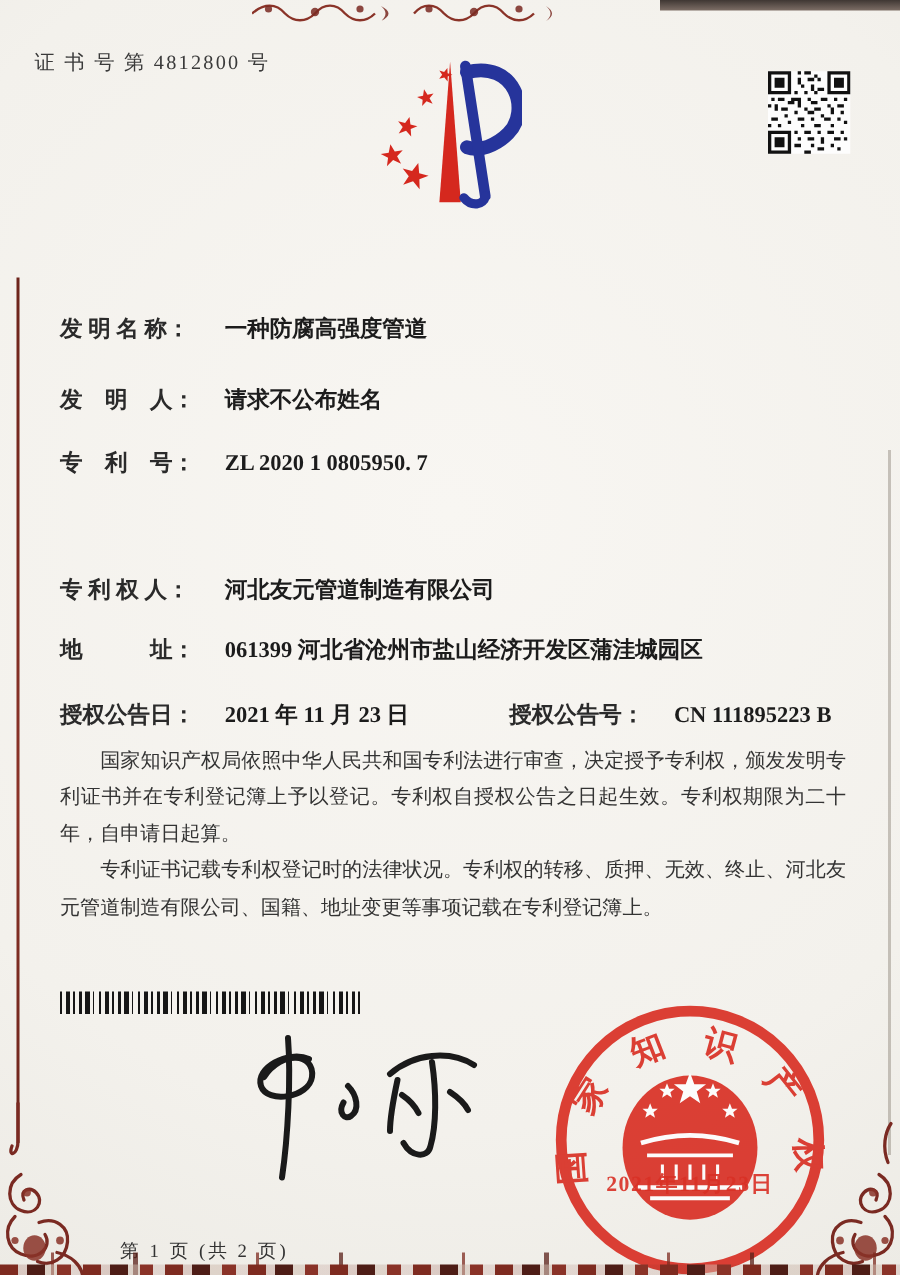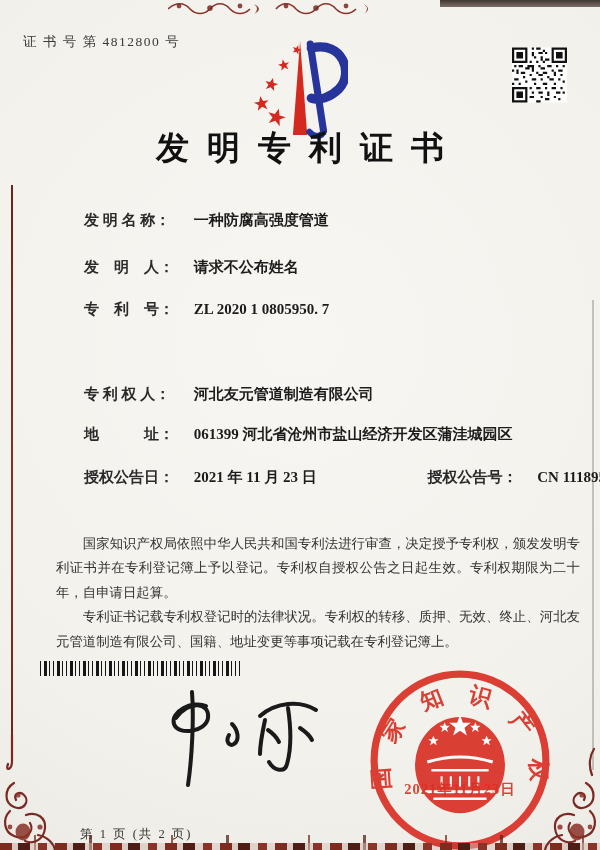--- a/index.html
+++ b/index.html
@@ -27,27 +27,27 @@
   .bottom-ticks{position:absolute;left:0;bottom:0;width:100%;height:15px;opacity:.75;
     background:repeating-linear-gradient(90deg,transparent 0 34px,#7e2b20 34px 36px,transparent 36px 89px,#5a2019 89px 92px,transparent 92px 137px);}
   
   .cert-number{position:absolute;left:23px;top:33px;font-size:13.5px;letter-spacing:1.5px;color:#3a3a3a;}
   .logo{position:absolute;left:246px;top:38px;width:102px;height:104px;}
   .qr{position:absolute;left:512px;top:46px;width:55px;height:58px;}
   .title{position:absolute;left:0;top:126px;width:100%;text-align:center;
     font-size:33px;font-weight:600;color:#111;letter-spacing:18px;text-indent:18px;}
   
   .field-row{position:absolute;left:40px;width:540px;font-size:15px;line-height:22px;white-space:nowrap;}
-  .field-label{display:inline-block;width:106px;color:#2a2a2a;font-weight:600;margin-left:44px;}
+  .field-label{display:inline-block;width:106px;color:#2a2a2a;font-weight:600;}
   .field-value{font-weight:700;color:#1c1c1c;}
   .field-value-fixed{display:inline-block;width:186px;font-weight:700;color:#1c1c1c;}
   .r1{top:209px}.r2{top:256px}.r3{top:298px}.r4{top:338px}.r5{top:383px}.r6{top:423px}.r7{top:466px}
   
-  .body-text{position:absolute;left:56px;top:495px;width:524px;font-size:13.4px;
-    line-height:1.82;color:#333;text-align:justify;margin-top:37px;}
+  .body-text{position:absolute;left:40px;top:495px;width:524px;font-size:13.4px;
+    line-height:1.82;color:#333;text-align:justify;}
   .body-text p{margin:0;text-indent:2em;}
   
   .barcode{position:absolute;left:40px;top:661px;width:200px;height:15px;
     background:
       repeating-linear-gradient(90deg,transparent 0 23px,#f5f3ef 23px 26px),
       repeating-linear-gradient(90deg,#161616 0 1.5px,transparent 1.5px 4px,#161616 4px 7px,transparent 7px 9px,#161616 9px 10px,transparent 10px 13px);}
   .director{position:absolute;left:56px;top:724px;font-family:"Liberation Sans","DejaVu Sans",sans-serif;
     font-size:15.5px;font-weight:700;line-height:26px;color:#222;}
   .signature{position:absolute;left:148px;top:688px;width:195px;height:100px;}
   .seal{position:absolute;left:368px;top:668px;width:184px;height:184px;}
@@ -100,21 +100,20 @@
   </svg>
 
   <svg class="qr" viewBox="0 0 25 25">
     <rect x="0" y="0" width="25" height="25" fill="#fdfdfd"></rect>
     <path fill="#111" d="M0,0h7v7h-7z M18,0h7v7h-7z M0,18h7v7h-7z"></path>
     <path fill="#fdfdfd" d="M1,1h5v5h-5z M19,1h5v5h-5z M1,19h5v5h-5z"></path>
     <path fill="#111" d="M2,2h3v3h-3z M20,2h3v3h-3z M2,20h3v3h-3z"></path>
     <path fill="#111" d="M9,0h1v1h-1z M11,0h2v1h-2z M14,1h1v1h-1z M9,2h1v2h-1z M12,2h2v1h-2z M15,2h1v1h-1z M10,4h1v1h-1z M13,4h1v2h-1z M15,5h2v1h-2z M8,6h1v1h-1z M11,6h1v1h-1z M14,6h1v1h-1z M1,8h1v1h-1z M3,8h2v1h-2z M6,9h1v1h-1z M0,10h1v1h-1z M2,10h1v2h-1z M4,11h2v1h-2z M7,8h1v2h-1z M5,13h1v1h-1z M1,14h2v1h-2z M6,15h1v1h-1z M3,16h1v1h-1z M0,16h1v1h-1z M8,8h2v1h-2z M12,8h1v1h-1z M16,8h2v1h-2z M20,8h1v1h-1z M23,8h1v1h-1z M9,9h1v2h-1z M13,9h2v1h-2z M18,10h1v1h-1z M21,10h2v1h-2z M11,11h1v1h-1z M14,11h2v1h-2z M19,11h1v2h-1z M8,12h1v1h-1z M12,12h2v1h-2z M16,13h1v1h-1z M22,12h1v1h-1z M9,14h2v1h-2z M13,14h1v1h-1z M17,14h2v1h-2z M21,14h1v1h-1z M23,15h1v1h-1z M10,16h1v1h-1z M14,16h2v1h-2z M19,16h1v1h-1z M8,18h1v1h-1z M11,18h2v1h-2z M15,18h1v1h-1z M18,18h2v1h-2z M22,18h1v1h-1z M9,20h1v1h-1z M12,20h2v1h-2z M16,20h1v2h-1z M20,20h2v1h-2z M23,20h1v1h-1z M8,22h2v1h-2z M13,22h1v1h-1z M15,23h2v1h-2z M19,22h1v1h-1z M21,23h1v1h-1z M11,24h2v1h-2z"></path>
   </svg>
 
-  <div class="title">发明专利证书</div>
 
   <div class="field-row r1">
     <span class="field-label">发 明 名 称：</span>
     <span class="field-value">一种防腐高强度管道</span>
   </div>
   <div class="field-row r2">
     <span class="field-label">发　明　人：</span>
     <span class="field-value">请求不公布姓名</span>
   </div>
   <div class="field-row r3">

